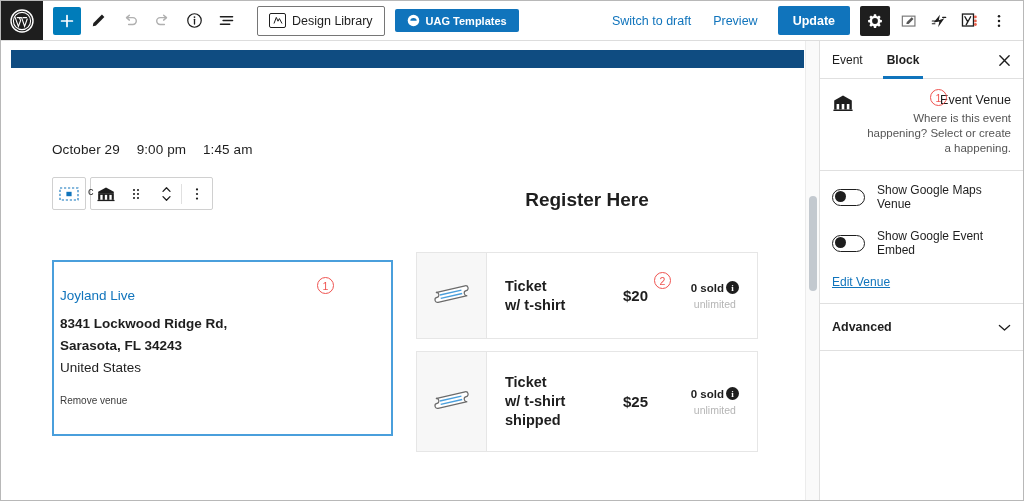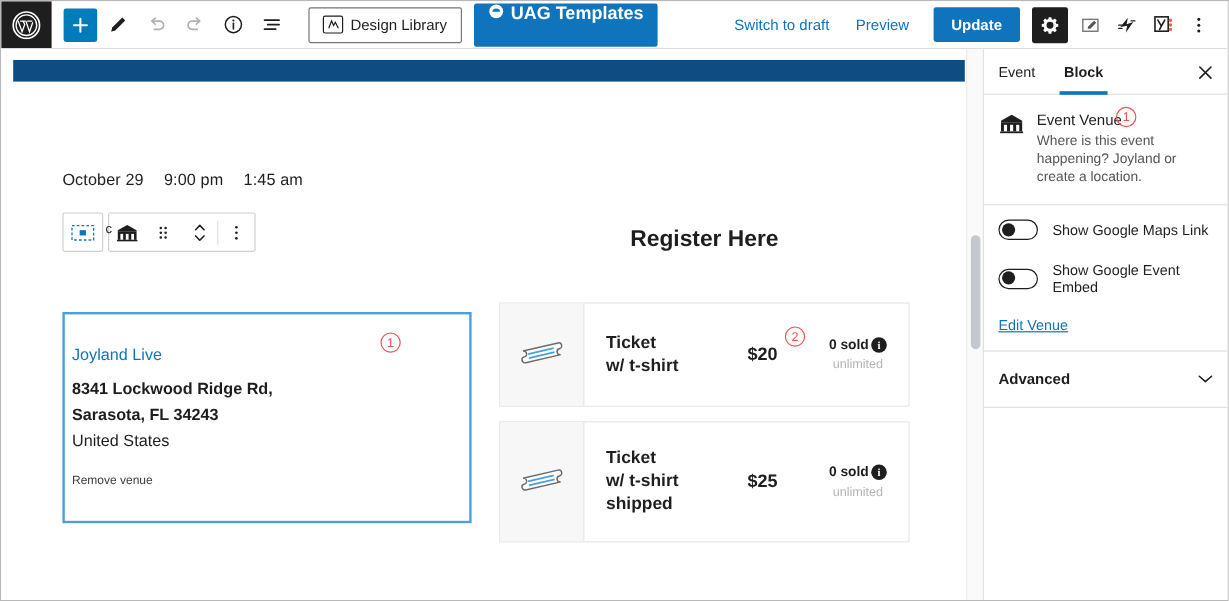--- a/index.html
+++ b/index.html
@@ -33,24 +33,24 @@
   }
   .tb-btn.primary { background: #007cba; width: 28px; height: 28px; border-radius: 2px; }
 
   .tb-pill {
     display: flex; align-items: center; gap: 6px;
     height: 30px; padding: 0 11px; border: 1px solid #767676;
     border-radius: 2px; background: #fff; cursor: pointer;
     font-size: 12.5px; color: #1e1e1e; margin-left: 14px;
   }
   .tb-pill-blue {
-    display: flex; gap: 6px;
-    height: 36px; padding: 0 12px; border: none;
+    display: flex; align-items: center; gap: 6px;
+    height: 23px; padding: 0 12px; border: none;
     border-radius: 2px; background: #1074bc; cursor: pointer;
-    font-size: 15px; color: #fff; font-weight: 600; margin-left: 8px;
+    font-size: 11px; color: #fff; font-weight: 600; margin-left: 8px;
   }
   .dl-icon {
     width: 17px; height: 15px; border: 1.5px solid #1e1e1e; border-radius: 2px;
     display:flex; align-items:center; justify-content:center; font-size: 8px;
   }
 
   .tb-right {
     margin-left: auto; display: flex; align-items: center;
     gap: 2px; padding-right: 10px;
   }
@@ -195,21 +195,21 @@
     content: ""; position: absolute; left: 8px; right: 8px; bottom: 0;
     height: 3px; background: #1074bc;
   }
   .sb-close {
     position: absolute; right: 10px; top: 10px; width: 18px; height: 18px;
     display: flex; align-items: center; justify-content: center; cursor: pointer;
     font-size: 14px; color: #1e1e1e;
   }
   .sb-blockhead {
     padding: 14px 12px 14px 12px; display: flex; gap: 10px;
-    border-bottom: 1px solid #e0e0e0; position: relative;
+    border-bottom: 1px solid #e0e0e0; position: relative; text-align: right;
   }
   .sb-bh-title {
     font-size: 12.5px; color: #1e1e1e; margin-bottom: 4px; white-space: nowrap;
   }
   .sb-bh-desc { font-size: 11.5px; color: #555; line-height: 15px; }
   .sb-section {
     border-bottom: 1px solid #e0e0e0; padding: 12px 12px 14px 12px;
   }
   .sb-sec-head {
     display: flex; align-items: center; justify-content: space-between;
@@ -492,32 +492,32 @@
           <path d="M2.2 6.6 L11 1.6 L19.8 6.6 L19.8 8 L2.2 8 Z" fill="#1e1e1e"></path>
           <rect x="2.2" y="8" width="17.6" height="7.6" fill="#1e1e1e"></rect>
           <rect x="4.6" y="10" width="2.6" height="5.6" fill="#fff"></rect>
           <rect x="9.7" y="10" width="2.6" height="5.6" fill="#fff"></rect>
           <rect x="14.8" y="10" width="2.6" height="5.6" fill="#fff"></rect>
           <rect x="1.4" y="15.6" width="19.2" height="1.4" fill="#1e1e1e"></rect>
         </svg>
       </span>
       <div style="flex:1;">
         <div class="sb-bh-title">Event Venue</div>
-        <div class="sb-bh-desc">Where is this event happening? Joyland or create a location.</div>
+        <div class="sb-bh-desc">Where is this event happening? Select or create a happening.</div>
       </div>
       <div class="anno" style="left:110px; top:10px;">1</div>
     </div>
 
     <div class="sb-section">
 
       <div class="toggle-row">
         <div class="toggle">
           <div class="knob"></div>
         </div>
-        <span class="toggle-label">Show Google Maps Link</span>
+        <span class="toggle-label">Show Google Maps Venue</span>
       </div>
 
       <div class="toggle-row">
         <div class="toggle">
           <div class="knob"></div>
         </div>
         <span class="toggle-label">Show Google Event Embed</span>
       </div>
 
       <div class="sb-link">Edit Venue</div>

